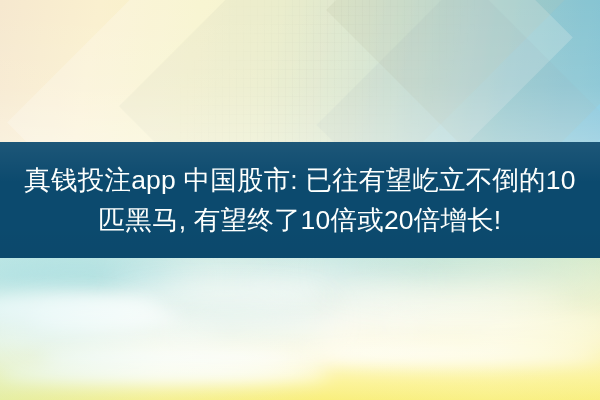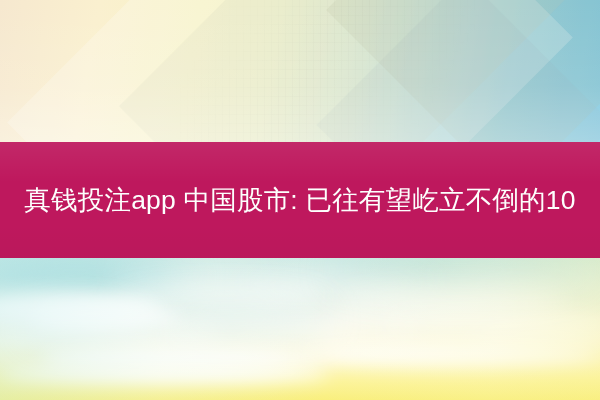--- a/index.html
+++ b/index.html
@@ -107,21 +107,21 @@
     mask-image: linear-gradient(120deg, rgba(0,0,0,0) 10%, rgba(0,0,0,1) 45%, rgba(0,0,0,0) 85%);
   }
 
   
   .caption-banner {
     position: absolute;
     left: 0;
     top: 142px;
     width: 600px;
     height: 116px;
-    background: #be185d;
+    background: #0c4a6e;
     display: flex;
     flex-direction: column;
     align-items: center;
     justify-content: center;
     box-sizing: border-box;
   }
   .caption-banner .cb-sheen {
     position: absolute;
     inset: 0;
     background: linear-gradient(180deg,
@@ -219,20 +219,21 @@
     <div class="tp-wedge"></div>
     <div class="tp-wedge2"></div>
     <div class="tp-texture"></div>
     <div class="tp-vgrad"></div>
   </div>
 
   <div class="caption-banner">
     <div class="cb-sheen"></div>
     <div class="caption-text">
       <span class="cap-line">真钱投注app 中国股市: 已往有望屹立不倒的10</span>
+      <span class="cap-line">匹黑马, 有望终了10倍或20倍增长!</span>
     </div>
   </div>
 
   <div class="sky-panel">
     <div class="sky-blue sb1"></div>
     <div class="sky-blue sb3"></div>
     <div class="sky-blue sb2"></div>
     <div class="sky-blue sb4"></div>
 
     <div class="cloud faint c12"></div>

